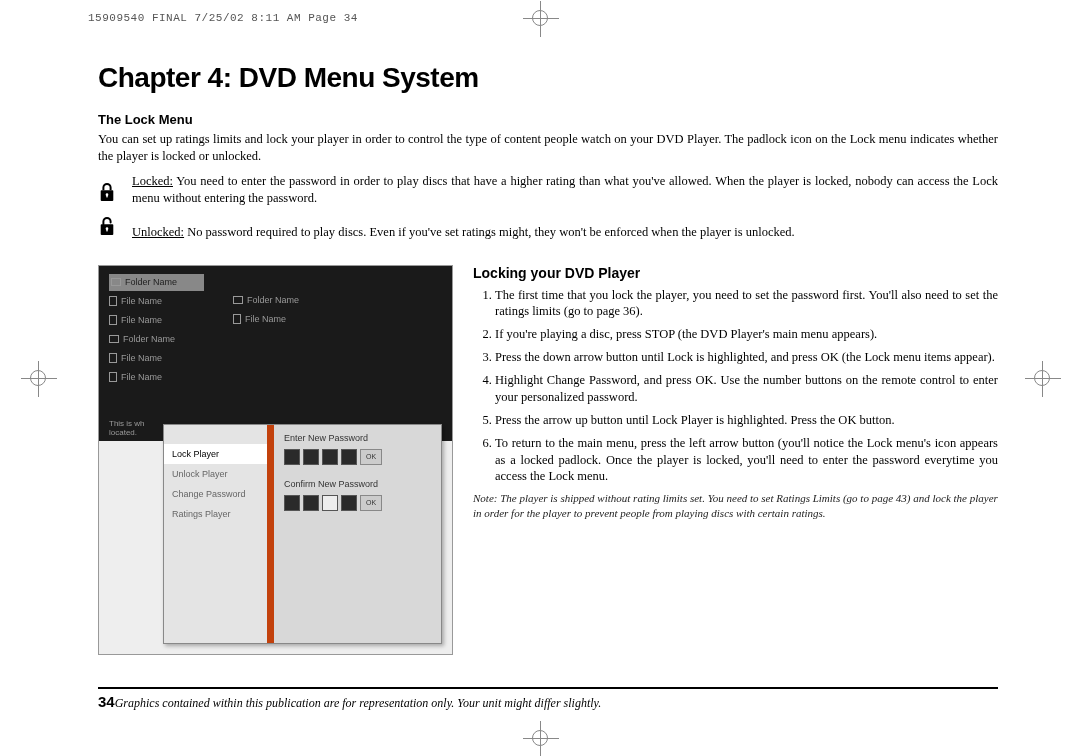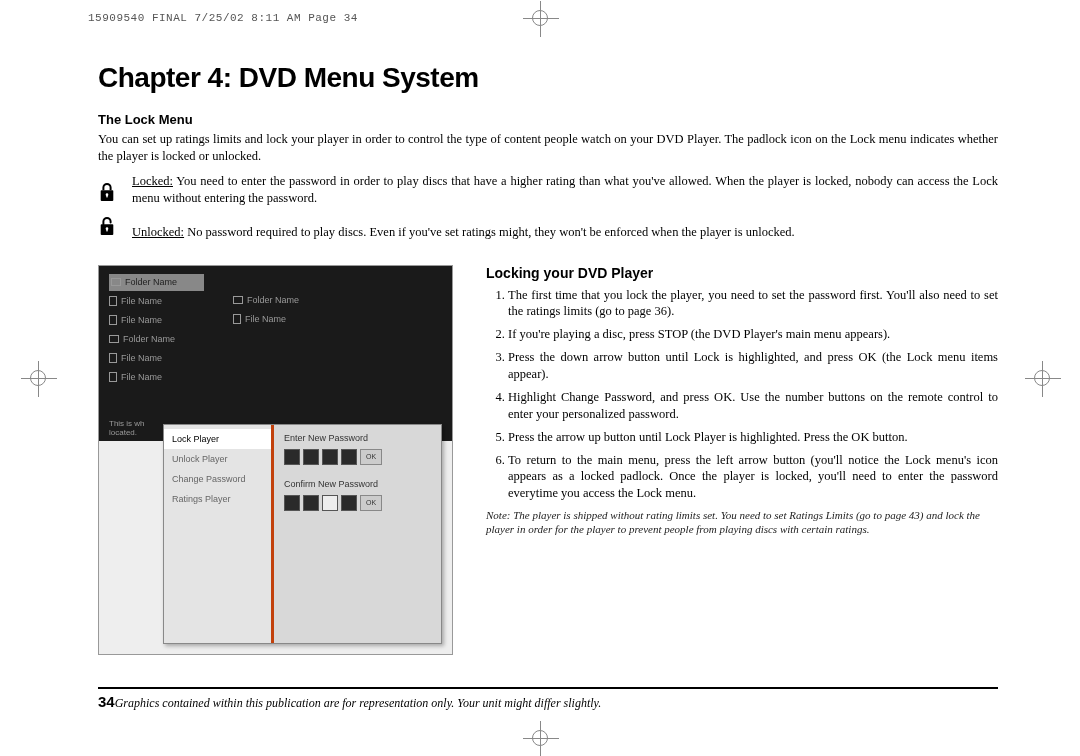--- a/index.html
+++ b/index.html
@@ -176,21 +176,21 @@
       text-align: justify;
       flex: 1;
     }
     .icon-label {
       text-decoration: underline;
       font-weight: normal;
     }
     .lower-content {
       display: flex;
       margin-top: 24px;
-      gap: 33px;
+      gap: 20px;
     }
     .screenshot {
       width: 355px;
       height: 390px;
       flex-shrink: 0;
       position: relative;
       border: 1px solid #999;
       background: #eee;
     }
     .dark-panel {
@@ -248,22 +248,22 @@
       right: 10px;
       bottom: 10px;
       background: #d8d8d8;
       border: 1px solid #888;
       box-shadow: 2px 2px 4px rgba(0,0,0,0.3);
       display: flex;
     }
     .dialog-left {
       width: 110px;
       background: #e4e4e4;
-      border-right: 3px solid #c2410c;
-      padding: 4px 0;
+      border-right: 7px solid #c2410c;
+      padding: 19px 0;
     }
     .dialog-item {
       font-family: Arial, sans-serif;
       font-size: 9px;
       padding: 5px 8px;
       color: #666;
     }
     .dialog-item.active {
       background: #fff;
       color: #000;

